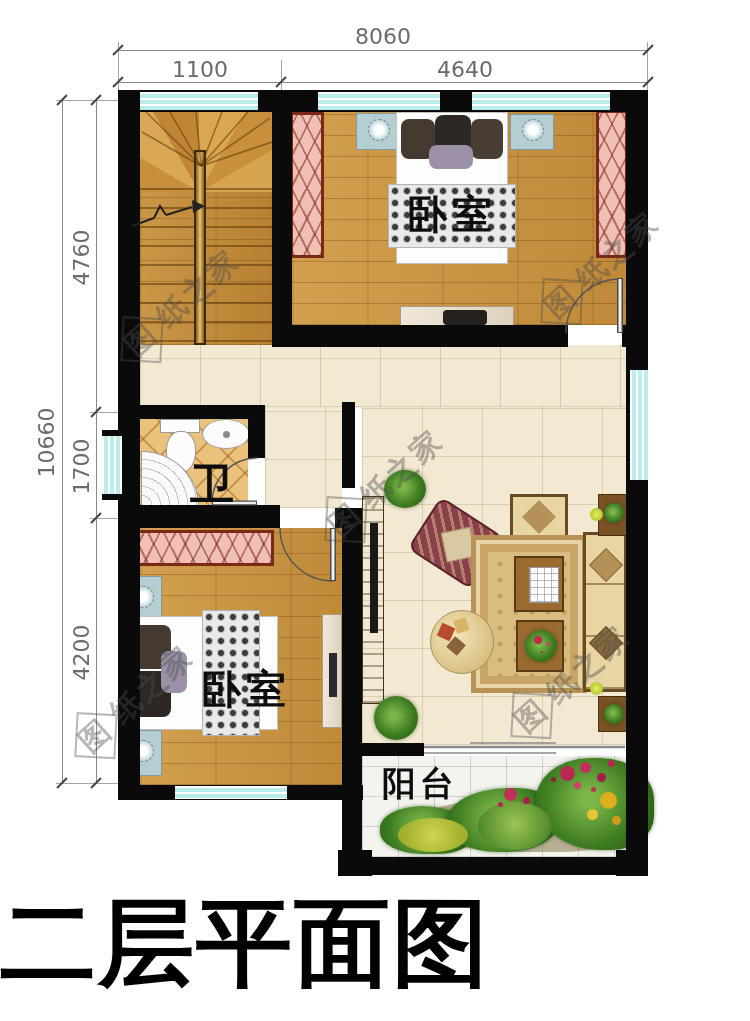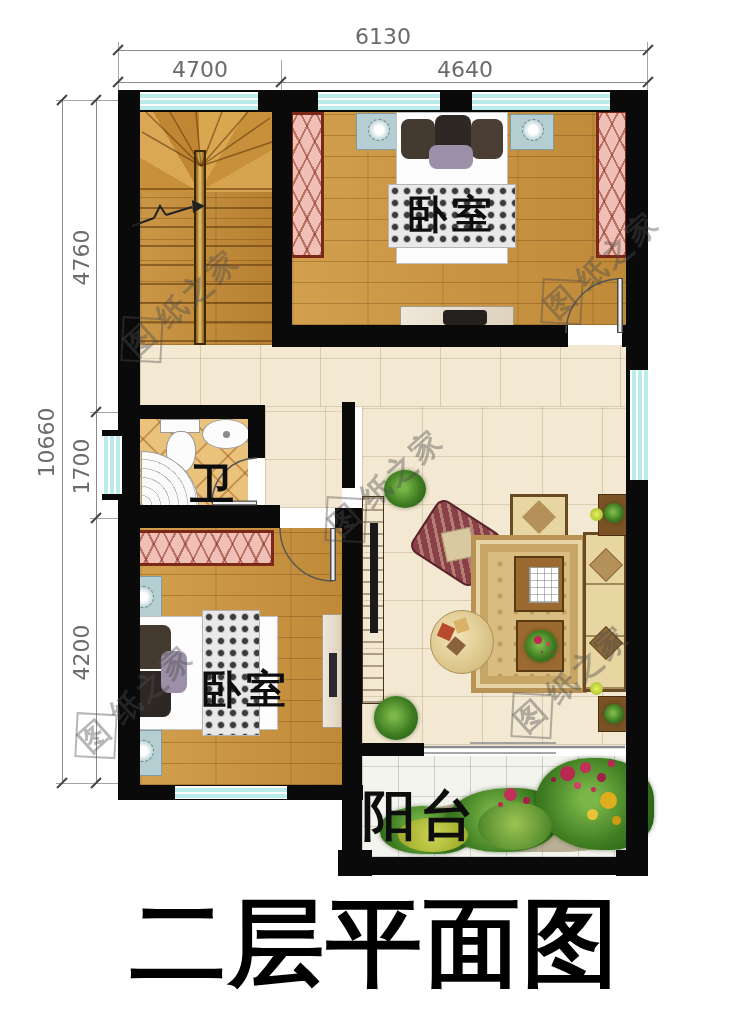--- a/index.html
+++ b/index.html
@@ -40,33 +40,33 @@
   .wm-d{display:inline-block;border:2px solid rgba(75,75,75,.40);transform:rotate(45deg);padding:0 2px;margin-right:6px;}
   .wm-di{display:inline-block;transform:rotate(-45deg);}
   .dimline{position:absolute;background:#8a8a8a;}
   .ext{position:absolute;background:#a5a5a5;}
   .tick{position:absolute;width:14px;height:2px;background:#444;transform:rotate(-45deg);}
   .dimtext{position:absolute;color:#6b6b6b;font-size:22px;text-align:center;font-family:"DejaVu Sans",sans-serif;}
   .vtext{position:absolute;width:90px;transform:rotate(-90deg);transform-origin:center;}
   .plant{position:absolute;border-radius:50%;
         background:radial-gradient(circle at 45% 45%,#7ab648 10%,#3f7d22 55%,#1f5210 100%);
         box-shadow:0 0 4px rgba(20,60,10,.5);}
-  .title{position:absolute;left:0;width:750px;top:880px;text-align:center;font-size:96px;font-weight:900;
+  .title{position:absolute;left:0;width:750px;top:880px;text-align:left;font-size:96px;font-weight:900;
         letter-spacing:2px;color:#000;}
   svg.overlay{position:absolute;left:0;top:0;z-index:40;pointer-events:none;}
   .z30{z-index:30;} .z20{z-index:20;} .z10{z-index:10;} .z50{z-index:50;}
 </style>
 </head>
 <body>
 
 <div id="plan">
 
-  <div class="dimtext" style="left:318px;top:24px;width:130px;">6130</div>
+  <div class="dimtext" style="left:318px;top:24px;width:130px;">8060</div>
   <div class="dimline" style="left:118px;top:50px;width:530px;height:1px;"></div>
-  <div class="dimtext" style="left:150px;top:57px;width:100px;">4700</div>
+  <div class="dimtext" style="left:150px;top:57px;width:100px;">1100</div>
   <div class="dimtext" style="left:415px;top:57px;width:100px;">4640</div>
   <div class="dimline" style="left:118px;top:82px;width:530px;height:1px;"></div>
   <div class="ext" style="left:118px;top:42px;width:1px;height:48px;"></div>
   <div class="ext" style="left:281px;top:60px;width:1px;height:30px;"></div>
   <div class="ext" style="left:647px;top:42px;width:1px;height:48px;"></div>
   <div class="tick" style="left:111px;top:49px;"></div>
   <div class="tick" style="left:641px;top:49px;"></div>
   <div class="tick" style="left:111px;top:81px;"></div>
   <div class="tick" style="left:274px;top:81px;"></div>
   <div class="tick" style="left:641px;top:81px;"></div>
@@ -268,21 +268,21 @@
     <g stroke="#8a8a8a" fill="none">
       <path d="M424,747 L625,747" stroke-width="2.5"></path>
       <path d="M424,753 L556,753" stroke-width="1.4"></path>
       <path d="M470,743 L556,743" stroke-width="1.4"></path>
     </g>
   </svg>
 
   <div class="rlabel z50" style="left:452px;top:214px;font-size:40px;letter-spacing:5px;">卧室</div>
   <div class="rlabel z50" style="left:212px;top:484px;font-size:44px;">卫</div>
   <div class="rlabel z50" style="left:246px;top:689px;font-size:40px;letter-spacing:5px;">卧室</div>
-  <div class="rlabel z50" style="left:420px;top:784px;font-size:54px;letter-spacing:4px;margin-top:32px;">阳台</div>
+  <div class="rlabel z50" style="left:420px;top:784px;font-size:34px;letter-spacing:4px;">阳台</div>
 
   <div class="wm" style="left:108px;top:282px;"><span class="wm-d"><span class="wm-di">图</span></span><span>纸之家</span></div>
   <div class="wm" style="left:528px;top:244px;"><span class="wm-d"><span class="wm-di">图</span></span><span>纸之家</span></div>
   <div class="wm" style="left:62px;top:678px;"><span class="wm-d"><span class="wm-di">图</span></span><span>纸之家</span></div>
   <div class="wm" style="left:312px;top:462px;"><span class="wm-d"><span class="wm-di">图</span></span><span>纸之家</span></div>
   <div class="wm" style="left:498px;top:658px;"><span class="wm-d"><span class="wm-di">图</span></span><span>纸之家</span></div>
 
   <div class="title">二层平面图</div>
 
 </div>

